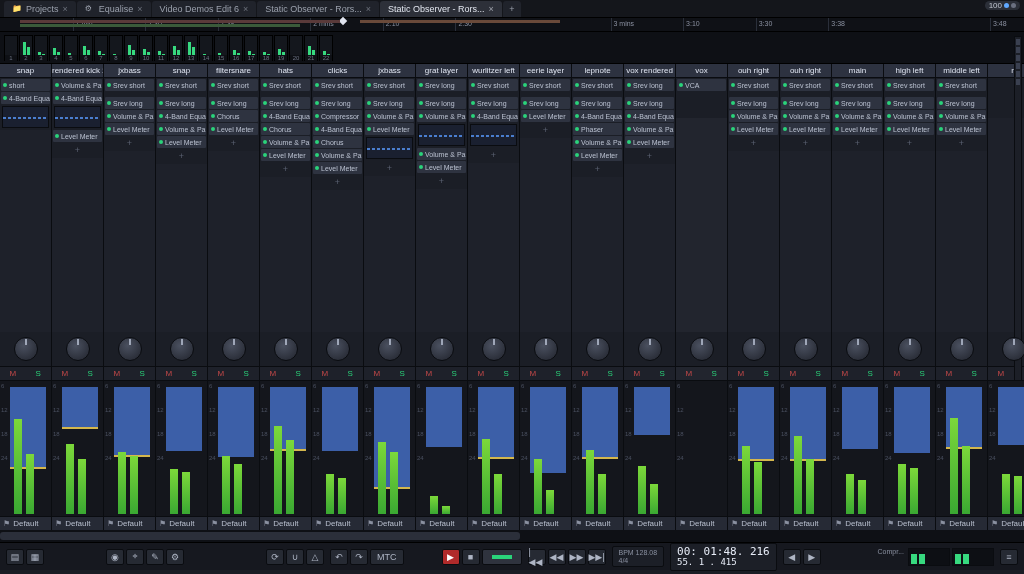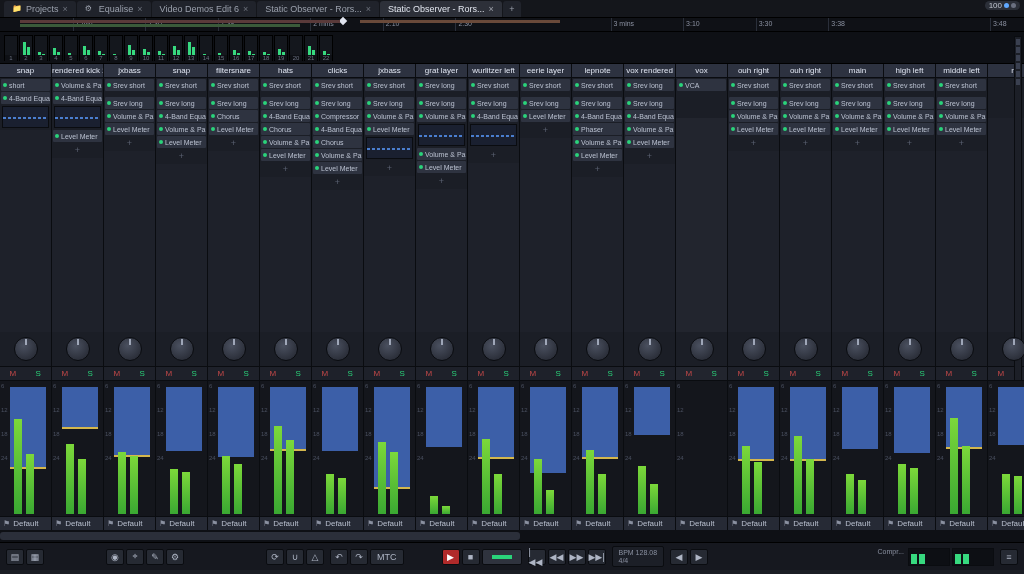--- a/index.html
+++ b/index.html
@@ -1359,20 +1359,24 @@
   <div class="tgroup">
     <div class="tbtn">|◀◀</div>
     <div class="tbtn">◀◀</div>
     <div class="tbtn">▶▶</div>
     <div class="tbtn">▶▶|</div>
   </div>
   <div class="tpanel">
     <div class="sm">BPM 128.08</div>
     <div class="sm">4/4</div>
   </div>
+  <div class="tpanel">
+    <div class="big">00: 01:48. 216</div>
+    <div class="big" style="font-size:9px">55. 1 . 415</div>
+  </div>
   <div class="tgroup">
     <div class="tbtn">◀</div>
     <div class="tbtn">▶</div>
   </div>
   <div class="tspacer"></div>
   <div class="tmeters">
     <span class="tlabel">Compr...</span>
     <div class="tmeter">
         <div class="g"></div>
         <div class="g g2"></div>

